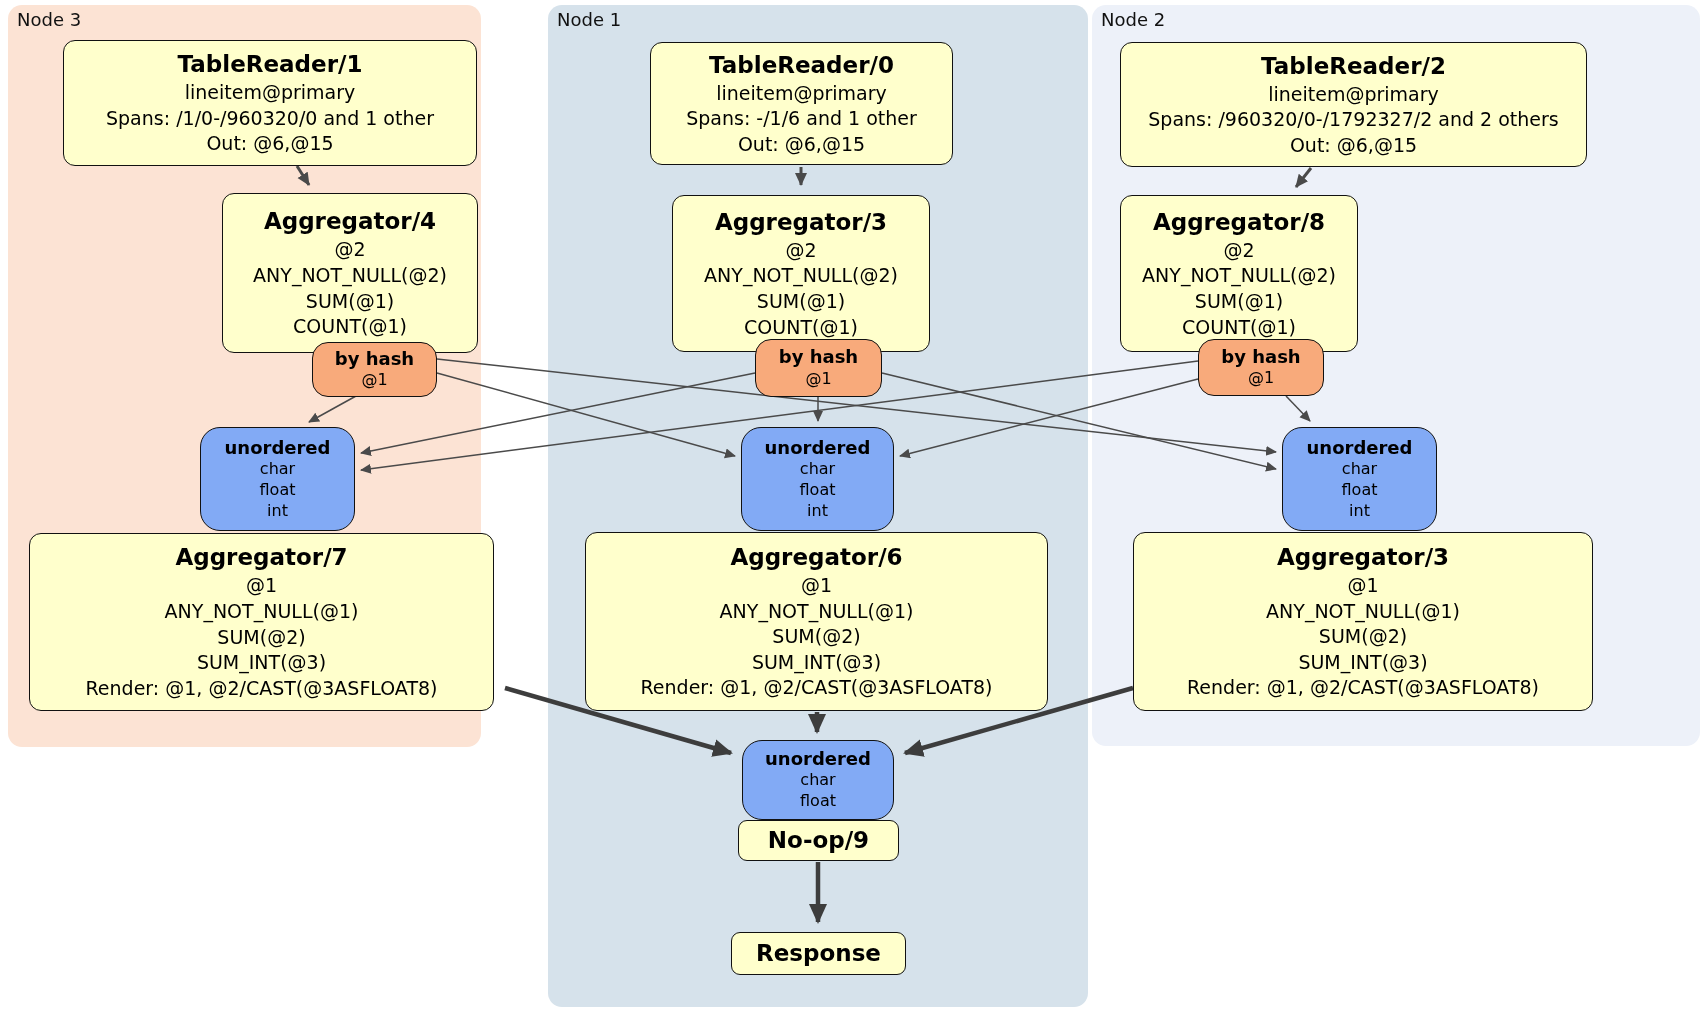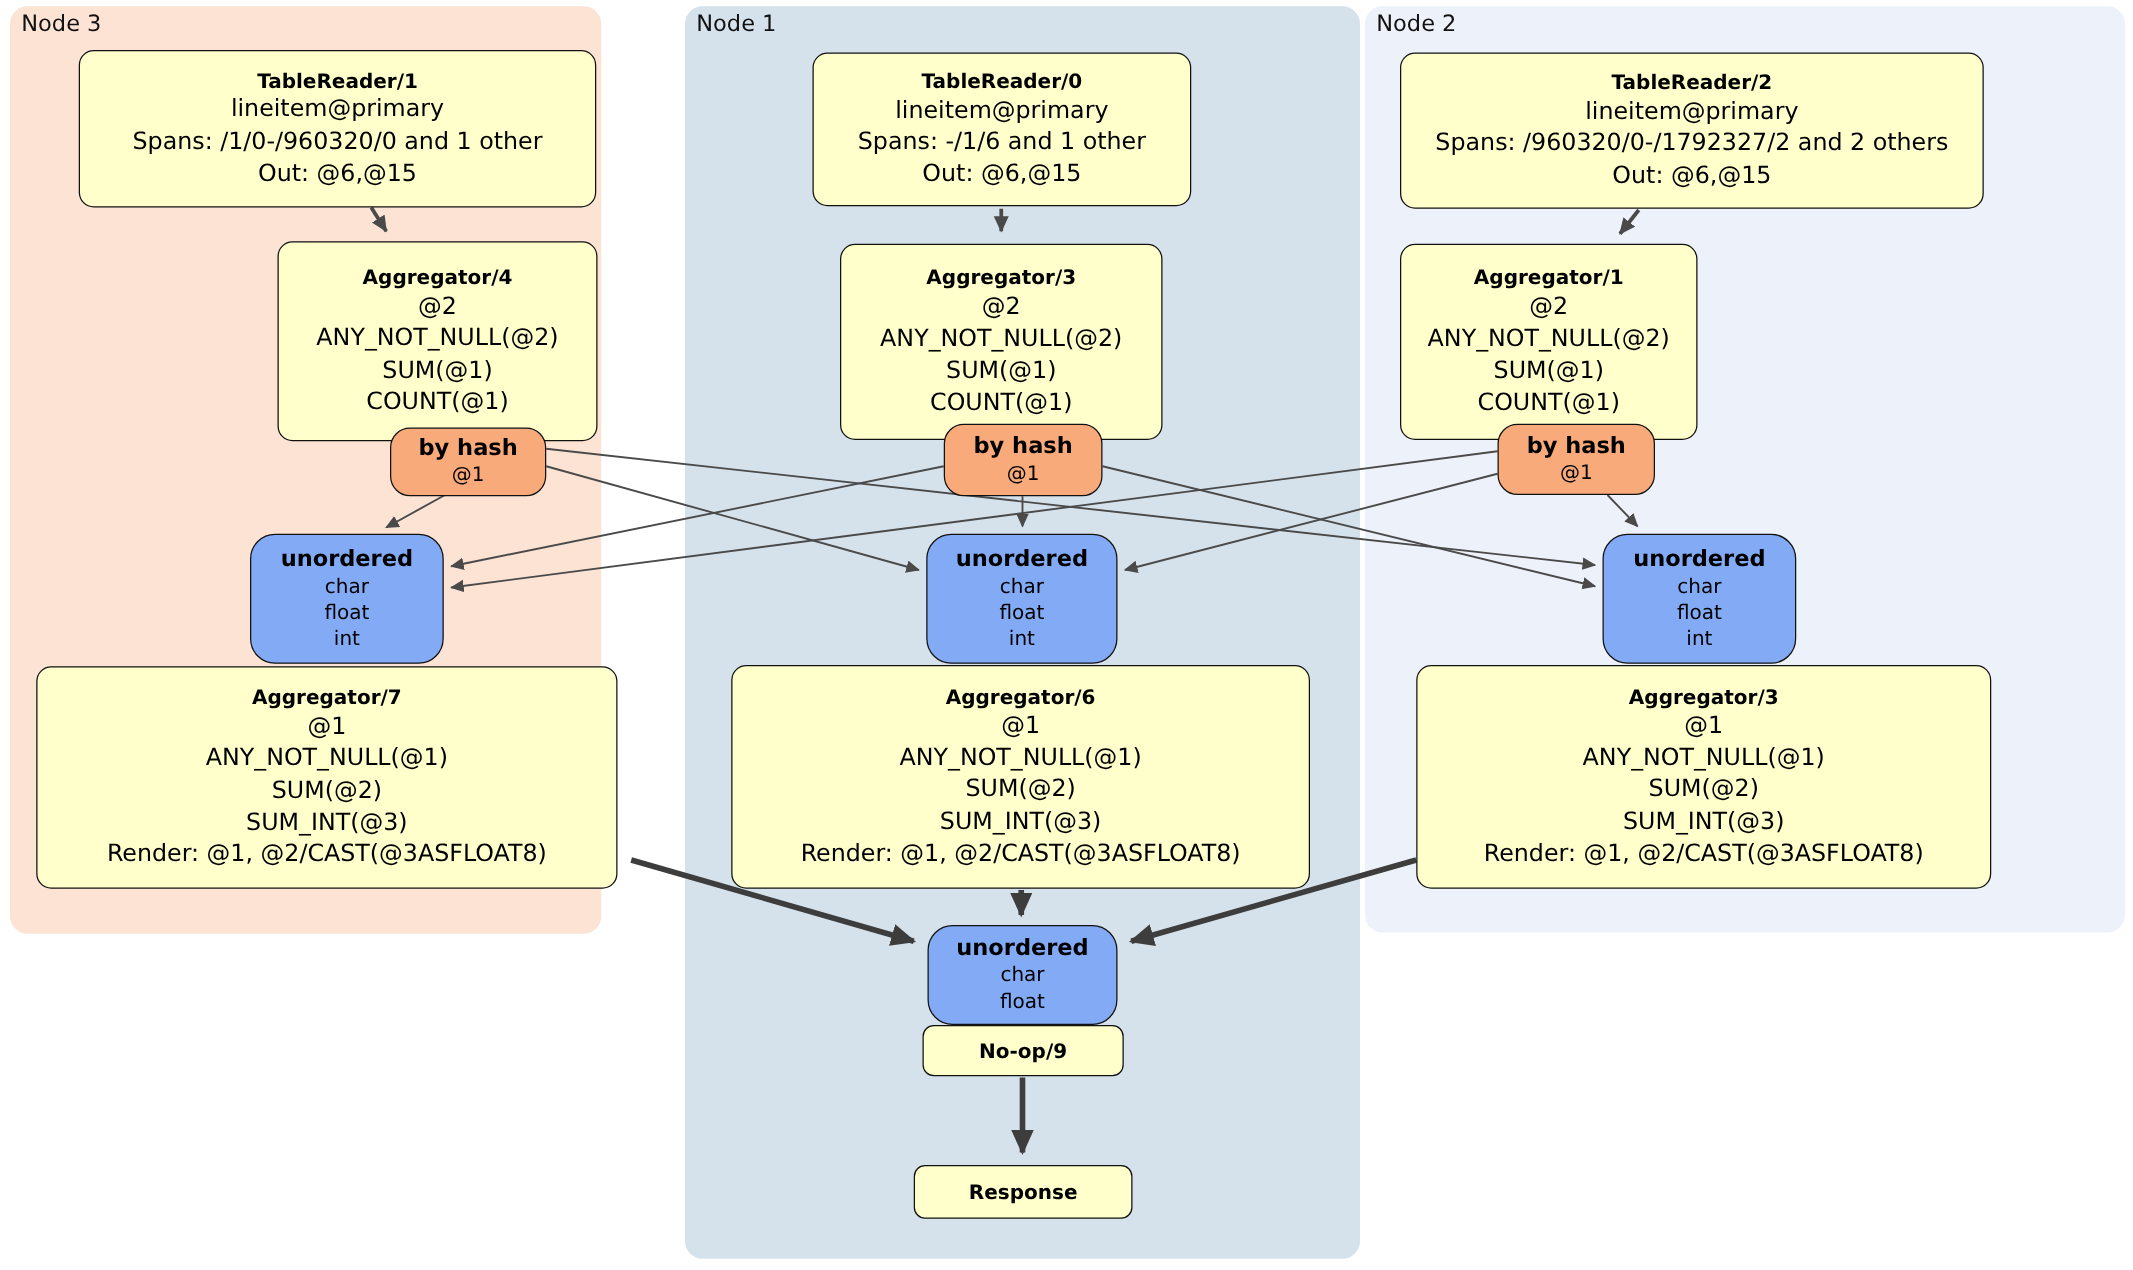--- a/index.html
+++ b/index.html
@@ -5,21 +5,21 @@
   html,body{margin:0;padding:0;background:#ffffff;}
   #canvas{position:relative;width:1706px;height:1016px;background:#ffffff;overflow:hidden;
           font-family:"DejaVu Sans","Liberation Sans",sans-serif;color:#000;}
   .panel{position:absolute;border-radius:14px;}
   .panel-label{position:absolute;left:9px;top:4px;font-size:18px;color:#111;}
   #edges{position:absolute;left:0;top:0;z-index:2;pointer-events:none;}
   .panel{z-index:1;}
   .box,.router{position:absolute;z-index:3;box-sizing:border-box;display:flex;flex-direction:column;
        justify-content:center;align-items:center;text-align:center;}
   .box{background:#ffffcc;border:1.6px solid #111;border-radius:12px;padding:3px 4px;}
-  .box .title{font-weight:bold;font-size:16px;line-height:1.35;white-space:nowrap;}
+  .box .title{font-weight:bold;font-size:23px;line-height:1.35;white-space:nowrap;}
   .box .line{font-size:19px;line-height:1.35;white-space:nowrap;}
   .router{border:1.5px solid #111;}
   .hash{background:#f8aa7b;border-radius:16px;}
   .sync{background:#82aaf5;border-radius:20px;}
   .router .rtitle{font-weight:bold;font-size:18px;line-height:1.25;white-space:nowrap;}
   .router .rline{font-size:16px;line-height:1.3;white-space:nowrap;}
   .small-title{font-size:22px;}
 </style>
 </head>
 <body>
@@ -119,21 +119,21 @@
     <div class="line">Render: @1, @2/CAST(@3ASFLOAT8)</div>
   </div>
 
   <div class="box" style="left:1120px;top:42px;width:467px;height:125px">
     <div class="title">TableReader/2</div>
     <div class="line">lineitem@primary</div>
     <div class="line">Spans: /960320/0-/1792327/2 and 2 others</div>
     <div class="line">Out: @6,@15</div>
   </div>
   <div class="box" style="left:1120px;top:195px;width:238px;height:157px">
-    <div class="title">Aggregator/1</div>
+    <div class="title">Aggregator/8</div>
     <div class="line">@2</div>
     <div class="line">ANY_NOT_NULL(@2)</div>
     <div class="line">SUM(@1)</div>
     <div class="line">COUNT(@1)</div>
   </div>
   <div class="box" style="left:1133px;top:532px;width:460px;height:179px">
     <div class="title">Aggregator/3</div>
     <div class="line">@1</div>
     <div class="line">ANY_NOT_NULL(@1)</div>
     <div class="line">SUM(@2)</div>

